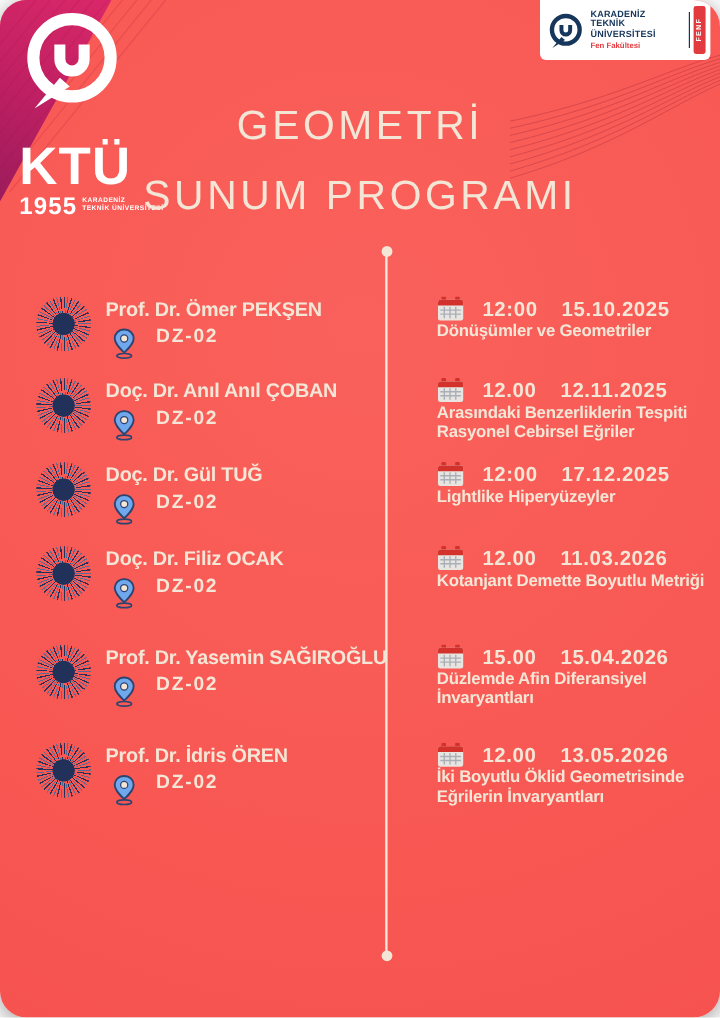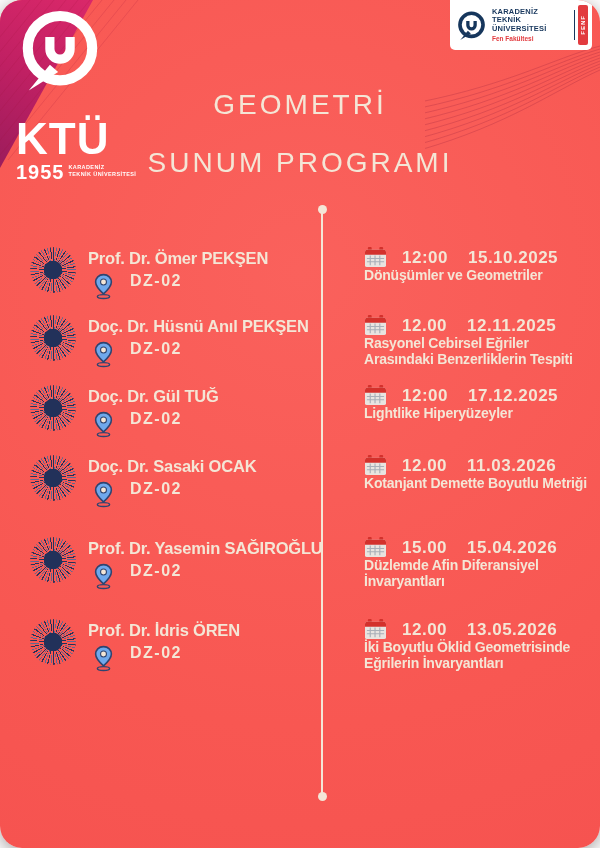--- a/index.html
+++ b/index.html
@@ -24,21 +24,21 @@
   .fac-mark{width:33px;height:33px;flex:none;}
   .fac-textcol{flex:1;margin-left:4px;line-height:1.15;}
   .fac-uni{font-size:7.5px;font-weight:bold;color:#16365C;letter-spacing:.2px;}
   .fac-fac{font-size:6.5px;font-weight:bold;color:#E23B3F;margin-top:1px;}
   .fac-vline{width:1px;height:30px;background:#16365C;margin:0 3px;}
   .fac-tab{width:10px;height:40px;background:#E23B3F;border-radius:2px;display:flex;align-items:center;justify-content:center;}
   .fac-tab span{writing-mode:vertical-rl;transform:rotate(180deg);font-size:6px;font-weight:bold;color:#fff;letter-spacing:1px;}
 
   
   .title{position:absolute;top:76px;left:0;right:0;text-align:center;color:#F4E6D6;z-index:3;}
-  .title div{font-size:28px;font-weight:normal;letter-spacing:3px;line-height:58px;}
+  .title div{font-size:34px;font-weight:normal;letter-spacing:3px;line-height:58px;}
 
   
   .divider{position:absolute;left:321px;top:212px;width:2px;height:582px;background:#F4E6D6;z-index:2;}
   .divider::before,.divider::after{content:"";position:absolute;left:-3.5px;width:9px;height:9px;border-radius:50%;background:#F4E6D6;}
   .divider::before{top:-7px;}
   .divider::after{bottom:-7px;}
 
   
   .schedule{position:absolute;left:0;right:0;top:246px;z-index:3;}
   .row{display:grid;grid-template-columns:342px 1fr;align-items:start;}
@@ -173,21 +173,21 @@
           <div>Dönüşümler ve Geometriler</div>
           <div></div>
         </div>
       </div>
     </div>
 
     <div class="row">
       <div class="speaker">
         <span class="starburst"></span>
         <div class="speaker-info">
-          <div class="speaker-name">Doç. Dr. Hüsnü Anıl PEKŞEN</div>
+          <div class="speaker-name">Doç. Dr. Anıl Anıl ÇOBAN</div>
           <div class="room-row">
             <svg width="21" height="28" viewBox="0 0 24 30">
               <ellipse cx="12" cy="27" rx="7" ry="2.2" fill="none" stroke="#2E4470" stroke-width="1.6"></ellipse>
               <path d="M12 2 C6.5 2 3 6 3 10.5 C3 16 12 24 12 24 C12 24 21 16 21 10.5 C21 6 17.5 2 12 2 Z" fill="#6FA8EC" stroke="#2E4470" stroke-width="1.8"></path>
               <circle cx="12" cy="10.5" r="3.4" fill="#F4E6D6" stroke="#2E4470" stroke-width="1.2"></circle>
             </svg>
             <span class="room-label">DZ-02</span>
           </div>
         </div>
       </div>
@@ -197,22 +197,22 @@
             <rect x="4" y="0" width="4" height="5" rx="1" fill="#D3312C"></rect>
               <rect x="16" y="0" width="4" height="5" rx="1" fill="#D3312C"></rect>
             <rect x="1" y="3" width="22" height="18" rx="2" fill="#E8E4E0"></rect>
             <path d="M1 5 a2 2 0 0 1 2-2 h18 a2 2 0 0 1 2 2 v3 H1 Z" fill="#D3312C"></path>
             <path d="M3 12h18M3 15.5h18M6.5 9v10M11.5 9v10M16.5 9v10" stroke="#A9AFB8" stroke-width="1.2" fill="none"></path>
           </svg>
           <span class="session-time">12.00</span>
           <span class="session-date">12.11.2025</span>
         </div>
         <div class="topic">
+          <div>Arasındaki Benzerliklerin Tespiti</div>
           <div>Rasyonel Cebirsel Eğriler</div>
-          <div>Arasındaki Benzerliklerin Tespiti</div>
         </div>
       </div>
     </div>
 
     <div class="row">
       <div class="speaker">
         <span class="starburst"></span>
         <div class="speaker-info">
           <div class="speaker-name">Doç. Dr. Gül TUĞ</div>
           <div class="room-row">
@@ -241,21 +241,21 @@
           <div>Lightlike Hiperyüzeyler</div>
           <div></div>
         </div>
       </div>
     </div>
 
     <div class="row">
       <div class="speaker">
         <span class="starburst"></span>
         <div class="speaker-info">
-          <div class="speaker-name">Doç. Dr. Sasaki OCAK</div>
+          <div class="speaker-name">Doç. Dr. Filiz OCAK</div>
           <div class="room-row">
             <svg width="21" height="28" viewBox="0 0 24 30">
               <ellipse cx="12" cy="27" rx="7" ry="2.2" fill="none" stroke="#2E4470" stroke-width="1.6"></ellipse>
               <path d="M12 2 C6.5 2 3 6 3 10.5 C3 16 12 24 12 24 C12 24 21 16 21 10.5 C21 6 17.5 2 12 2 Z" fill="#6FA8EC" stroke="#2E4470" stroke-width="1.8"></path>
               <circle cx="12" cy="10.5" r="3.4" fill="#F4E6D6" stroke="#2E4470" stroke-width="1.2"></circle>
             </svg>
             <span class="room-label">DZ-02</span>
           </div>
         </div>
       </div>

